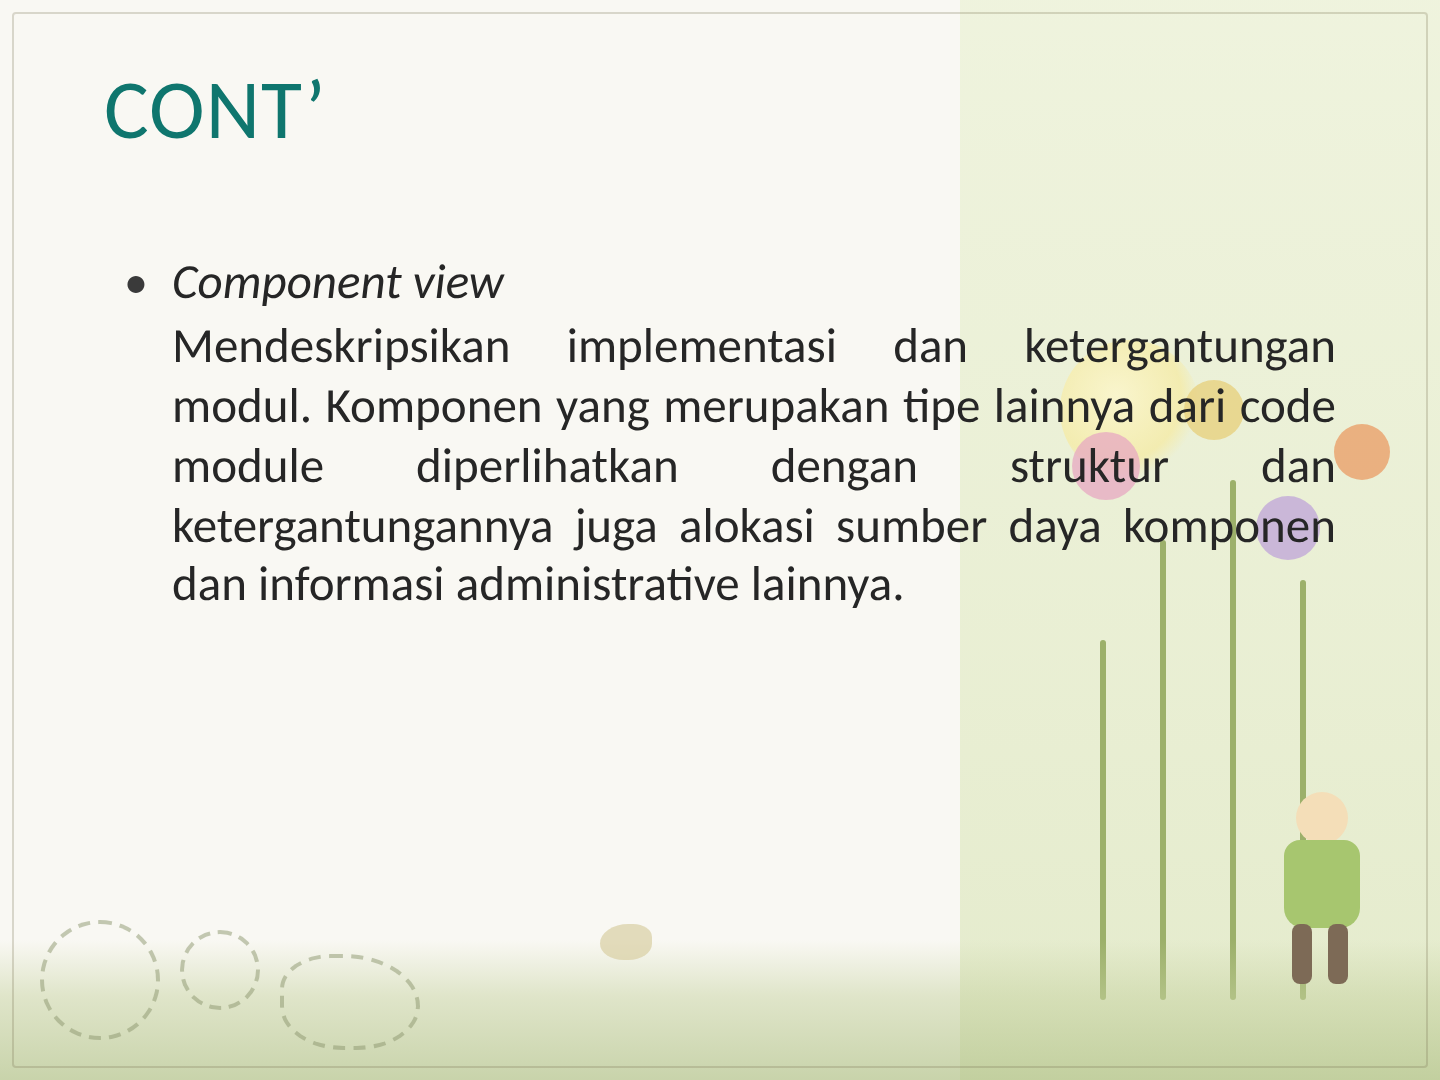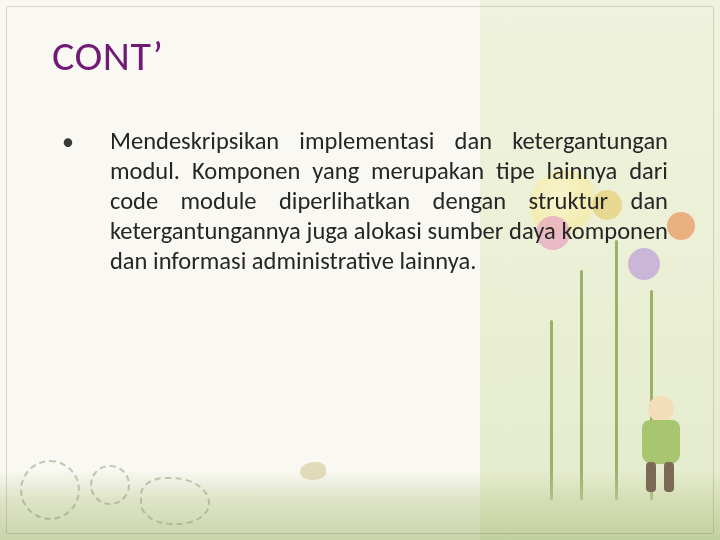--- a/index.html
+++ b/index.html
@@ -103,21 +103,21 @@
   .slide {
     position: absolute; inset: 0;
     z-index: 1;
     padding: 30px 52px 40px 52px;
     color: #262626;
   }
   .title {
     font-size: 42px;
     font-weight: 400;
     letter-spacing: 0.5px;
-    color: #701a75;
+    color: #0f766e;
     margin-bottom: 46px;
   }
   .body {
     font-size: 24.5px;
     line-height: 1.22;
   }
   ul.bullets {
     list-style: none;
     padding-left: 4px;
   }
@@ -133,21 +133,20 @@
     color: #3a3a3a;
   }
   .item-head {
     font-style: italic;
     margin-bottom: 2px;
   }
   .para {
     text-align: justify;
     text-justify: inter-word;
     margin-bottom: 6px;
-    margin-left: 24px;
   }
 </style>
 </head>
 <body>
 
 <div class="bg">
   <div class="panel-green"></div>
   <div class="sun"></div>
   <div class="stems">
     <span></span>
@@ -172,17 +171,18 @@
   </div>
   <div class="frame"></div>
 </div>
 
 <div class="slide">
   <h1 class="title">CONT’</h1>
 
   <div class="body">
     <ul class="bullets">
       <li>
+        <div class="item-head">Component view</div>
         <div class="para">Mendeskripsikan implementasi dan ketergantungan modul. Komponen yang merupakan tipe lainnya dari code module diperlihatkan dengan struktur dan ketergantungannya juga alokasi sumber daya komponen dan informasi administrative lainnya.</div>
       </li>
     </ul>
   </div>
 </div>
 
 </body></html>

